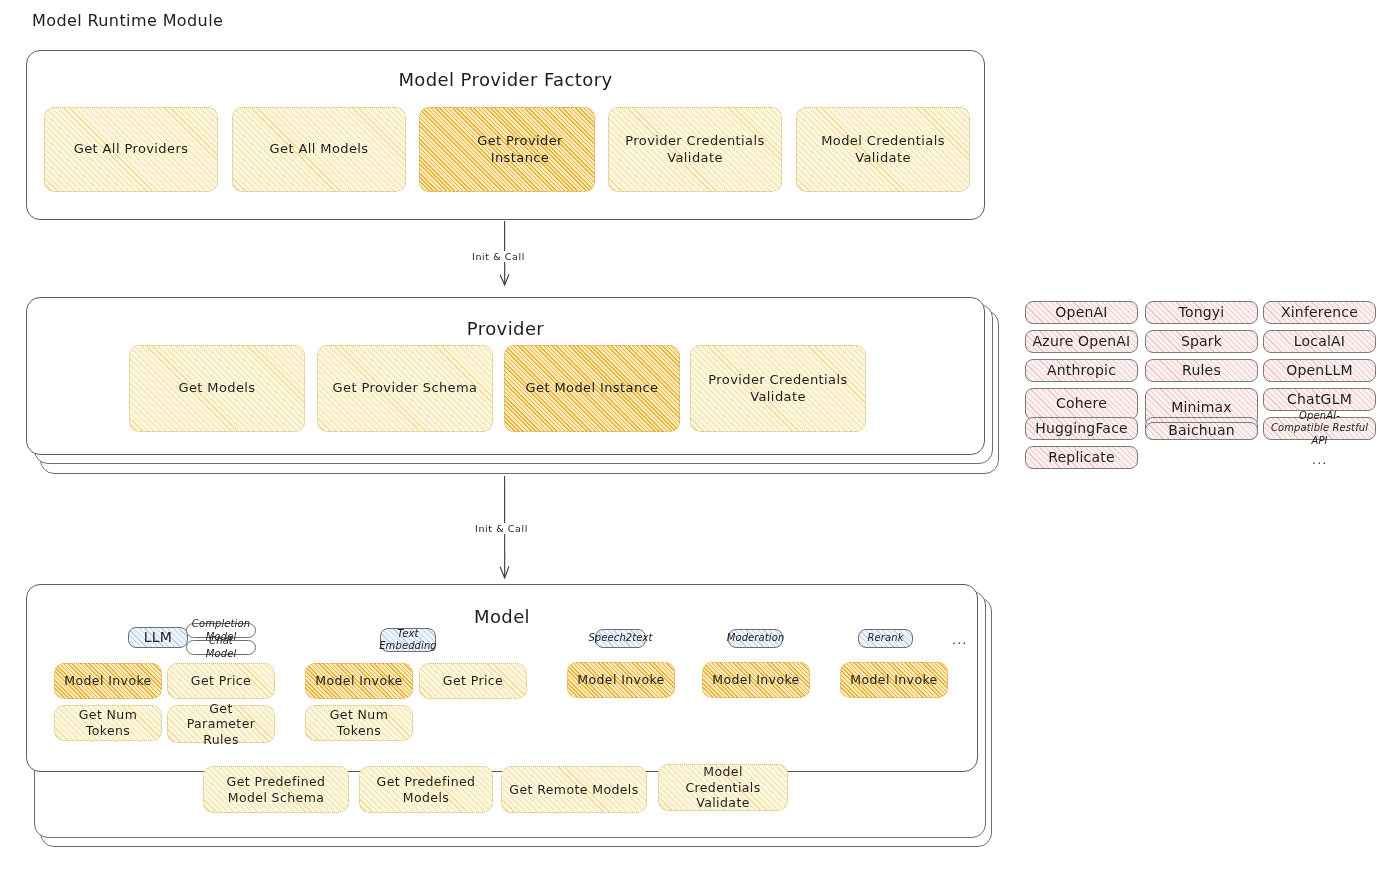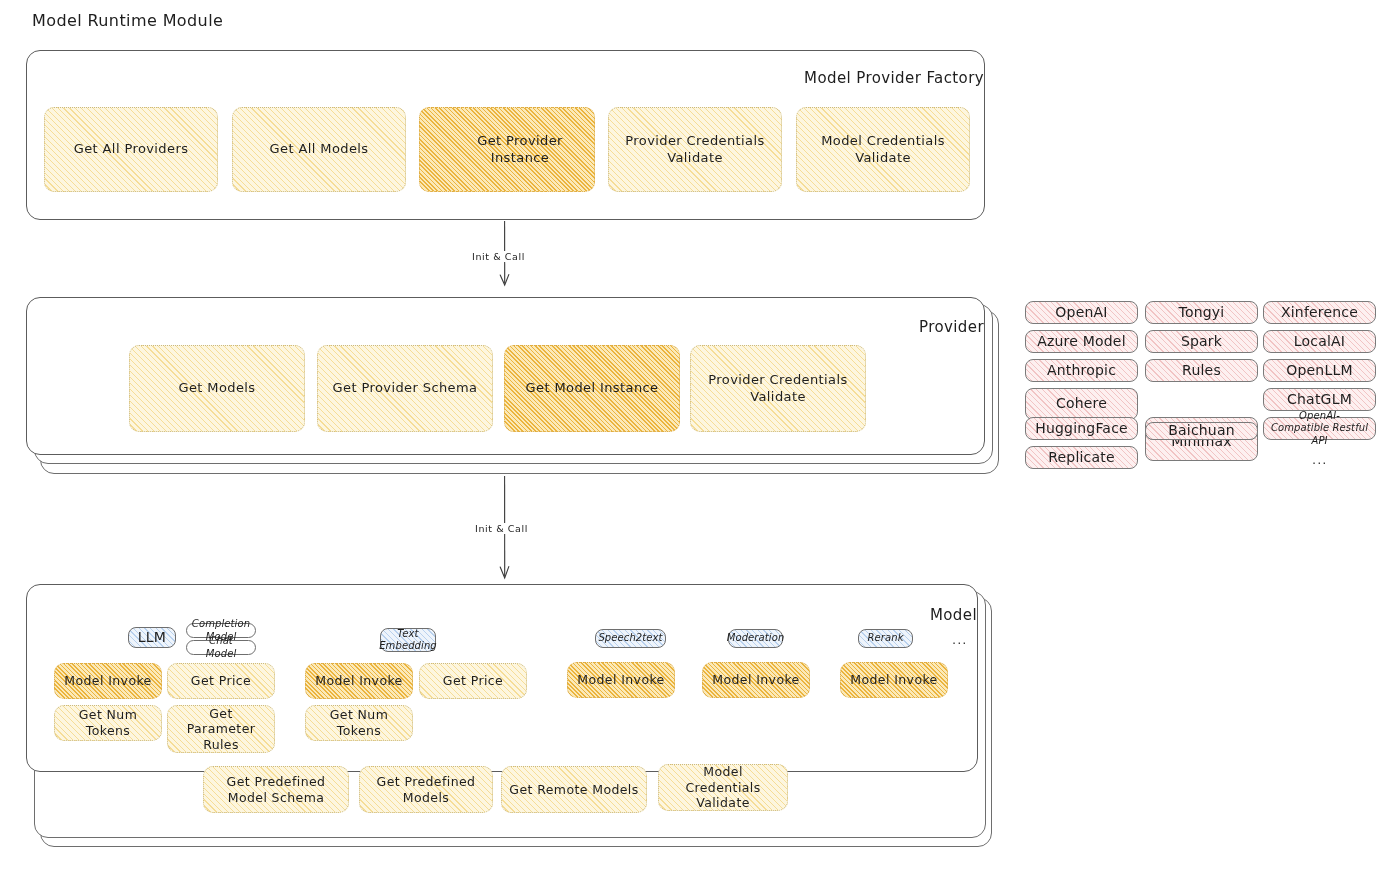--- a/index.html
+++ b/index.html
@@ -48,22 +48,22 @@
     position: absolute;
     border: 1.2px solid #6e6e6e;
     border-radius: 14px;
     background: #ffffff;
     box-sizing: border-box;
   }
   .group-title {
     position: absolute;
     left: 0;
     right: 0;
-    text-align: right;
-    font-size: 15px;
+    text-align: center;
+    font-size: 18px;
     white-space: nowrap;
   }
 
   
   .node {
     position: absolute;
     box-sizing: border-box;
     display: flex;
     align-items: center;
     justify-content: center;
@@ -204,21 +204,21 @@
     <span>Get Model Instance</span>
   </div>
   <div class="node fill-yellow hand sz-lg" style="left:690px; top:345px; width:176px; height:87px; z-index:4;">
     <span>Provider Credentials Validate</span>
   </div>
 
   <div class="node fill-pink hand sz-sm" style="left:1025px; top:301px; width:113px; height:23px;">
     <span>OpenAI</span>
   </div>
   <div class="node fill-pink hand sz-sm" style="left:1025px; top:330px; width:113px; height:23px;">
-    <span>Azure Model</span>
+    <span>Azure OpenAI</span>
   </div>
   <div class="node fill-pink hand sz-sm" style="left:1025px; top:359px; width:113px; height:23px;">
     <span>Anthropic</span>
   </div>
   <div class="node fill-pink hand sz-sm" style="left:1025px; top:388px; width:113px; height:32px;">
     <span>Cohere</span>
   </div>
   <div class="node fill-pink hand sz-sm" style="left:1025px; top:417px; width:113px; height:23px;">
     <span>HuggingFace</span>
   </div>
@@ -228,21 +228,21 @@
 
   <div class="node fill-pink hand sz-sm" style="left:1145px; top:301px; width:113px; height:23px;">
     <span>Tongyi</span>
   </div>
   <div class="node fill-pink hand sz-sm" style="left:1145px; top:330px; width:113px; height:23px;">
     <span>Spark</span>
   </div>
   <div class="node fill-pink hand sz-sm" style="left:1145px; top:359px; width:113px; height:23px;">
     <span>Rules</span>
   </div>
-  <div class="node fill-pink hand sz-sm" style="left:1145px; top:388px; width:113px; height:39px;margin-top:34px;">
+  <div class="node fill-pink hand sz-sm" style="left:1145px; top:388px; width:113px; height:39px;">
     <span>Minimax</span>
   </div>
   <div class="node fill-pink hand sz-sm" style="left:1145px; top:417px; width:113px; height:23px;">
     <span>ZhipuAI</span>
   </div>
   <div class="node fill-pink hand sz-sm" style="left:1145px; top:422px; width:113px; height:18px;">
     <span>Baichuan</span>
   </div>
 
   <div class="node fill-pink hand sz-sm" style="left:1263px; top:301px; width:113px; height:23px;">
@@ -267,57 +267,57 @@
     <path d="M5.2 91 L9.7 102 L13.8 90.6" stroke="#3a3a3a" stroke-width="1.1" fill="none" stroke-linecap="round"></path>
   </svg>
   <div class="arrow-label hand" style="left:472px; top:523px;">Init &amp; Call</div>
 
   <div class="group-stack" style="left:40px; top:597px; width:952px; height:250px; z-index:1;"></div>
   <div class="group-stack" style="left:34px; top:591px; width:952px; height:247px; z-index:2;"></div>
   <div class="group" style="left:26px; top:584px; width:952px; height:188px; z-index:3;">
     <div class="group-title hand" style="top:21px;">Model</div>
   </div>
 
-  <div class="node fill-blue hand sz-sm" style="left:128px; top:627px; width:48px; height:21px; z-index:4;">
+  <div class="node fill-blue hand sz-sm" style="left:128px; top:627px; width:60px; height:21px; z-index:4;">
     <span>LLM</span>
   </div>
   <div class="node fill-plain hand sz-xs" style="left:186px; top:623px; width:70px; height:15px; z-index:4;">
     <span>Completion Model</span>
   </div>
   <div class="node fill-plain hand sz-xs" style="left:186px; top:640px; width:70px; height:15px; z-index:4;">
     <span>Chat Model</span>
   </div>
 
   <div class="node fill-orange hand sz-md" style="left:54px; top:663px; width:108px; height:36px; z-index:4;">
     <span>Model Invoke</span>
   </div>
   <div class="node fill-yellow hand sz-md" style="left:167px; top:663px; width:108px; height:36px; z-index:4;">
     <span>Get Price</span>
   </div>
   <div class="node fill-yellow hand sz-md" style="left:54px; top:705px; width:108px; height:36px; z-index:4;">
     <span>Get Num Tokens</span>
   </div>
-  <div class="node fill-yellow hand sz-md" style="left:167px; top:705px; width:108px; height:48px; z-index:4;">
+  <div class="node fill-yellow hand sz-md" style="left:167px; top:705px; width:108px; height:38px; z-index:4;">
     <span>Get Parameter Rules</span>
   </div>
 
   <div class="node fill-blue hand sz-xs" style="left:380px; top:628px; width:56px; height:24px; z-index:4;">
     <span>Text Embedding</span>
   </div>
   <div class="node fill-orange hand sz-md" style="left:305px; top:663px; width:108px; height:36px; z-index:4;">
     <span>Model Invoke</span>
   </div>
   <div class="node fill-yellow hand sz-md" style="left:419px; top:663px; width:108px; height:36px; z-index:4;">
     <span>Get Price</span>
   </div>
   <div class="node fill-yellow hand sz-md" style="left:305px; top:705px; width:108px; height:36px; z-index:4;">
     <span>Get Num Tokens</span>
   </div>
 
-  <div class="node fill-blue hand sz-xs" style="left:595px; top:629px; width:71px; height:19px; z-index:4;text-align:right;">
+  <div class="node fill-blue hand sz-xs" style="left:595px; top:629px; width:51px; height:19px; z-index:4;text-align:right;">
     <span>Speech2text</span>
   </div>
   <div class="node fill-orange hand sz-md" style="left:567px; top:662px; width:108px; height:36px; z-index:4;">
     <span>Model Invoke</span>
   </div>
 
   <div class="node fill-blue hand sz-xs" style="left:728px; top:629px; width:55px; height:19px; z-index:4;">
     <span>Moderation</span>
   </div>
   <div class="node fill-orange hand sz-md" style="left:702px; top:662px; width:108px; height:36px; z-index:4;">

